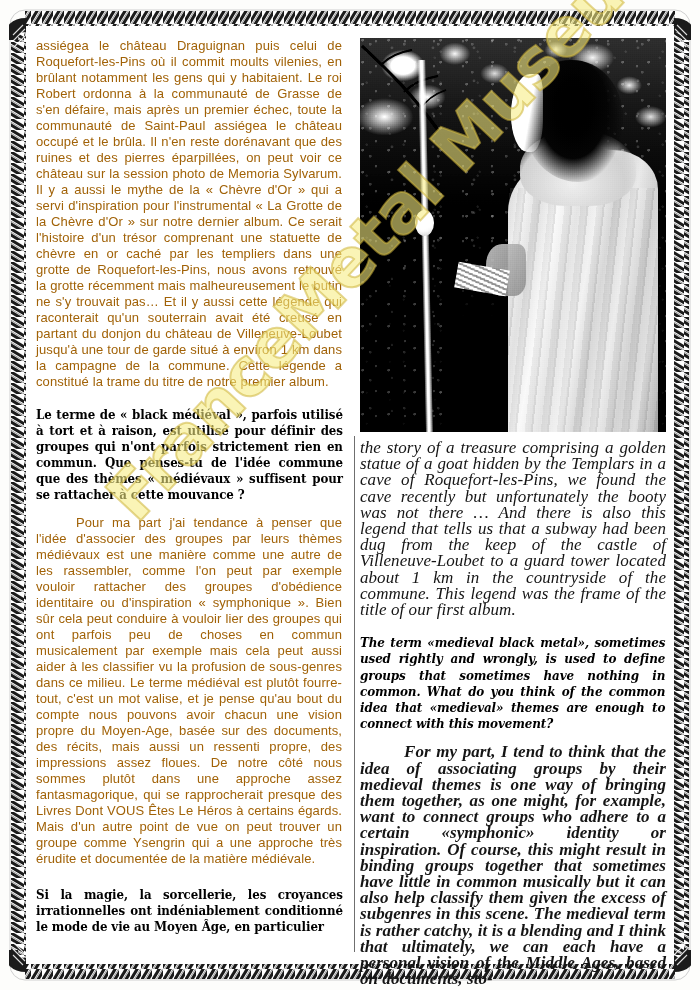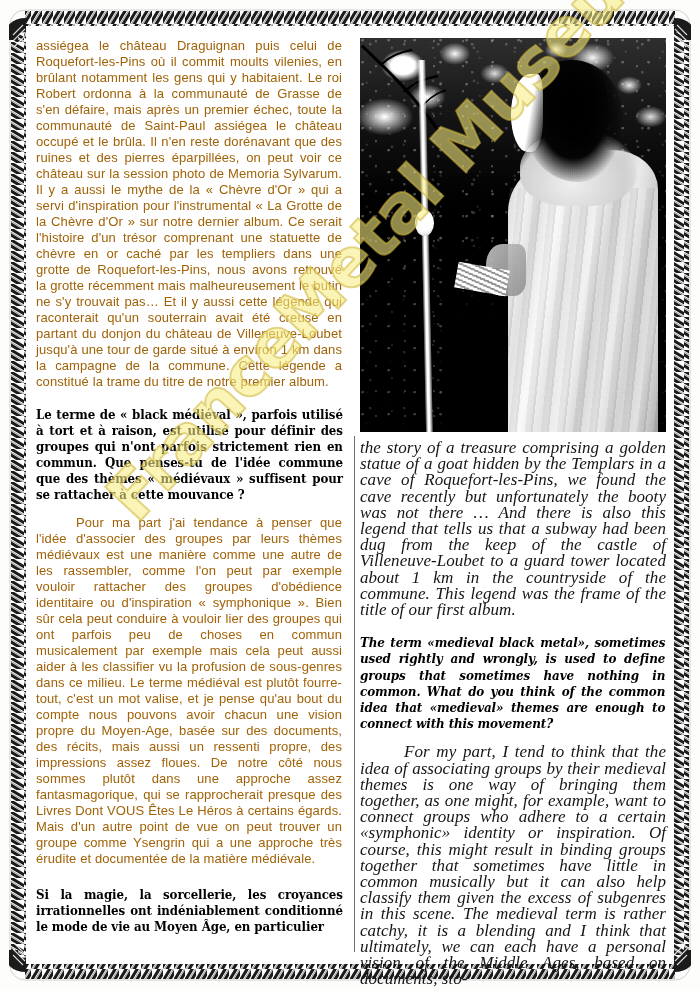--- a/index.html
+++ b/index.html
@@ -89,21 +89,21 @@
 
   .en-body{
     font-family:"Liberation Serif", serif;
     font-style:italic;
     font-size:17px;
     line-height:16.2px;
     color:#151515;
     text-align:justify;
     letter-spacing:.05px;
   }
-  .en-body.indent{ text-indent:44px; }
+  .en-body.indent{ text-indent:44px;font-weight:bold; }
 
   .en-q{
     font-family:"DejaVu Serif", serif;
     font-style:italic;
     font-weight:bold;
     font-size:12.6px;
     line-height:16.2px;
     color:#000;
     text-align:justify;
     letter-spacing:-0.15px;

